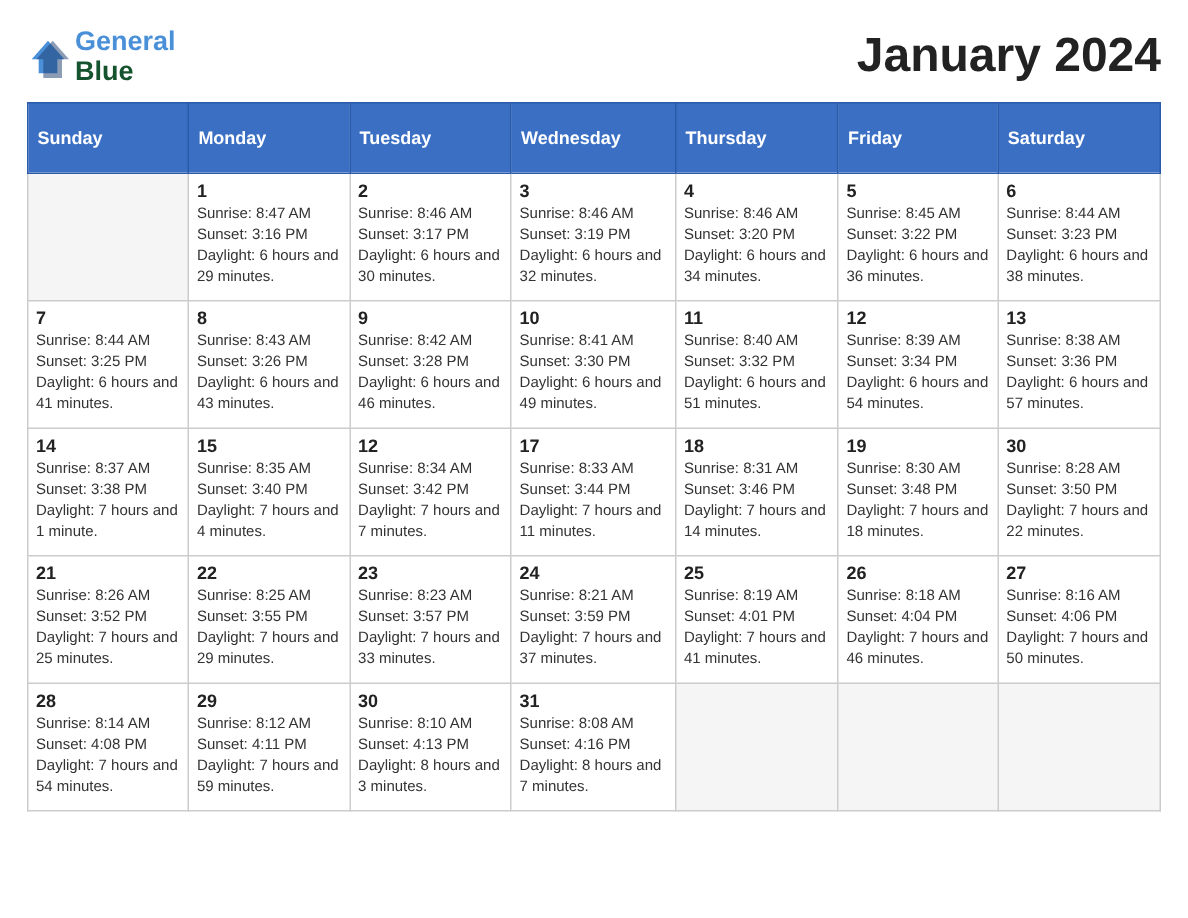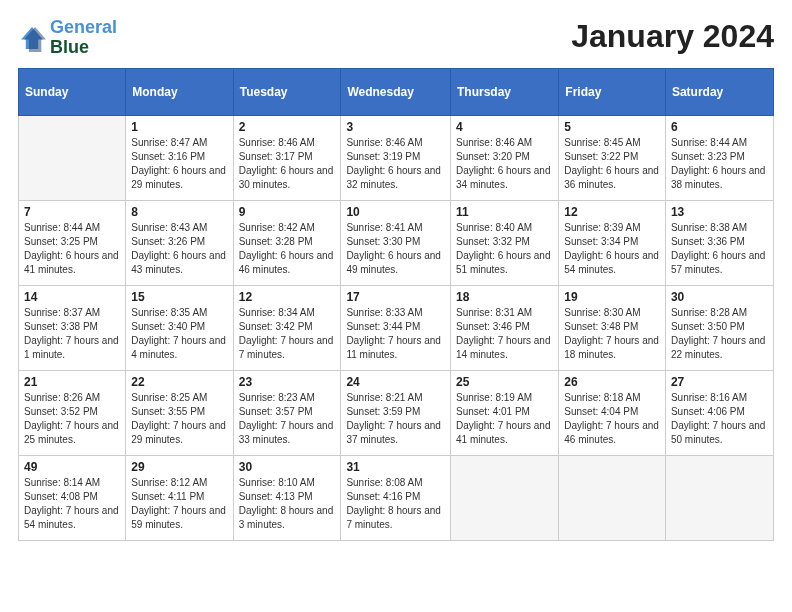--- a/index.html
+++ b/index.html
@@ -239,21 +239,21 @@
             <span class="day-number">26</span>
             <div class="day-info">Sunrise: 8:18 AM<br>Sunset: 4:04 PM<br>Daylight: 7 hours and 46 minutes.</div>
           </td>
           <td>
             <span class="day-number">27</span>
             <div class="day-info">Sunrise: 8:16 AM<br>Sunset: 4:06 PM<br>Daylight: 7 hours and 50 minutes.</div>
           </td>
         </tr>
         <tr>
           <td>
-            <span class="day-number">49</span>
+            <span class="day-number">28</span>
             <div class="day-info">Sunrise: 8:14 AM<br>Sunset: 4:08 PM<br>Daylight: 7 hours and 54 minutes.</div>
           </td>
           <td>
             <span class="day-number">29</span>
             <div class="day-info">Sunrise: 8:12 AM<br>Sunset: 4:11 PM<br>Daylight: 7 hours and 59 minutes.</div>
           </td>
           <td>
             <span class="day-number">30</span>
             <div class="day-info">Sunrise: 8:10 AM<br>Sunset: 4:13 PM<br>Daylight: 8 hours and 3 minutes.</div>
           </td>

